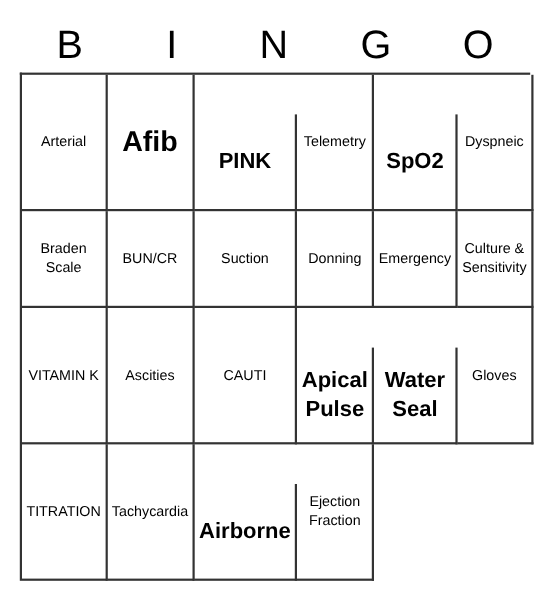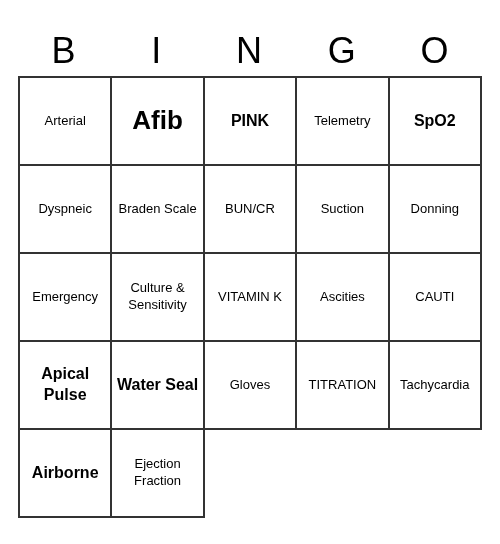--- a/index.html
+++ b/index.html
@@ -31,21 +31,21 @@
 
     .bingo-header-cell {
       font-size: 36px;
       font-weight: normal;
       padding: 4px 0;
       letter-spacing: 2px;
     }
 
     .bingo-grid {
       display: grid;
-      grid-template-columns: repeat(5, 1fr);
+      grid-template-columns: repeat(6, 1fr);
       border-top: 2px solid #333;
       border-left: 2px solid #333;
     }
 
     .bingo-cell {
       border-right: 2px solid #333;
       border-bottom: 2px solid #333;
       display: flex;
       align-items: center;
       justify-content: center;
@@ -55,22 +55,23 @@
       font-size: 13px;
       line-height: 1.3;
     }
 
     .bingo-cell.large-text {
       font-size: 26px;
       font-weight: bold;
     }
 
     .bingo-cell.medium-large {
-      font-size: 16px;
+      font-size: 20px;
       font-weight: bold;
+      margin-top: 36px;
     }
 
     .bingo-cell.xl-text {
       font-size: 32px;
       font-weight: bold;
     }
   </style>
 </head>
 <body>
 

